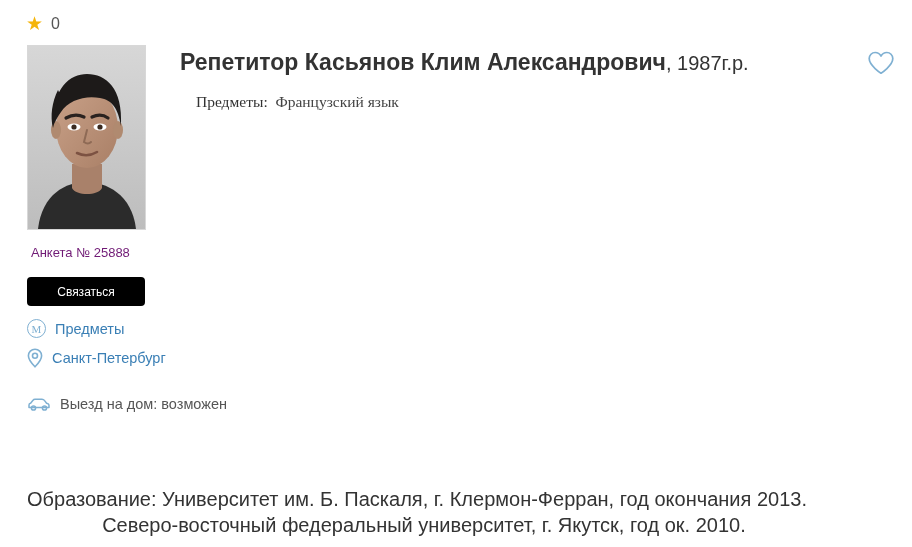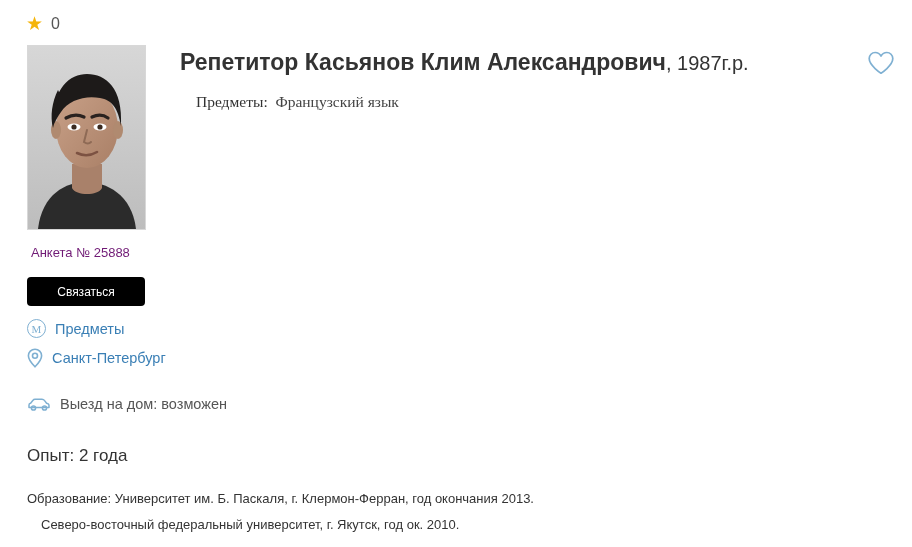--- a/index.html
+++ b/index.html
@@ -152,26 +152,26 @@
     left: 27px;
     top: 446px;
     font-size: 17px;
     color: #333333;
   }
 
   .education {
     position: absolute;
     left: 27px;
     top: 486px;
-    font-size: 13px;
+    font-size: 20px;
     color: #333333;
     line-height: 26px;
   }
   .education .edu-label { color: #333333; }
-  .education .edu-line2 { display: block; padding-left: 14px; }
+  .education .edu-line2 { display: block; padding-left: 14px; text-align: center; }
 </style>
 </head>
 <body>
 
 <div class="card">
 
   <div class="rating-row">
     <span class="star-icon">★</span>
     <span class="rating-value">0</span>
   </div>
@@ -257,21 +257,20 @@
     <svg width="28" height="26" viewBox="0 0 28 26">
       <path d="M14 23.2 C14 23.2 2.2 15.6 2.2 8.6 C2.2 5.1 4.9 2.5 8.2 2.5 C10.6 2.5 12.8 3.9 14 6 C15.2 3.9 17.4 2.5 19.8 2.5 C23.1 2.5 25.8 5.1 25.8 8.6 C25.8 15.6 14 23.2 14 23.2 Z" fill="none" stroke="#7fb0d2" stroke-width="1.7" stroke-linejoin="round"></path>
     </svg>
   </div>
 
   <div class="field field-subjects">
     <span class="label">Предметы:</span>
     &nbsp;<span class="value">Французский язык</span>
   </div>
 
-  <div class="experience">Опыт: 2 года</div>
 
   <div class="education">
     <span class="edu-label">Образование:</span>
     <span>Университет им. Б. Паскаля, г. Клермон-Ферран, год окончания 2013.</span>
     <span class="edu-line2">Северо-восточный федеральный университет, г. Якутск, год ок. 2010.</span>
   </div>
 
 </div>
 
 </body></html>

